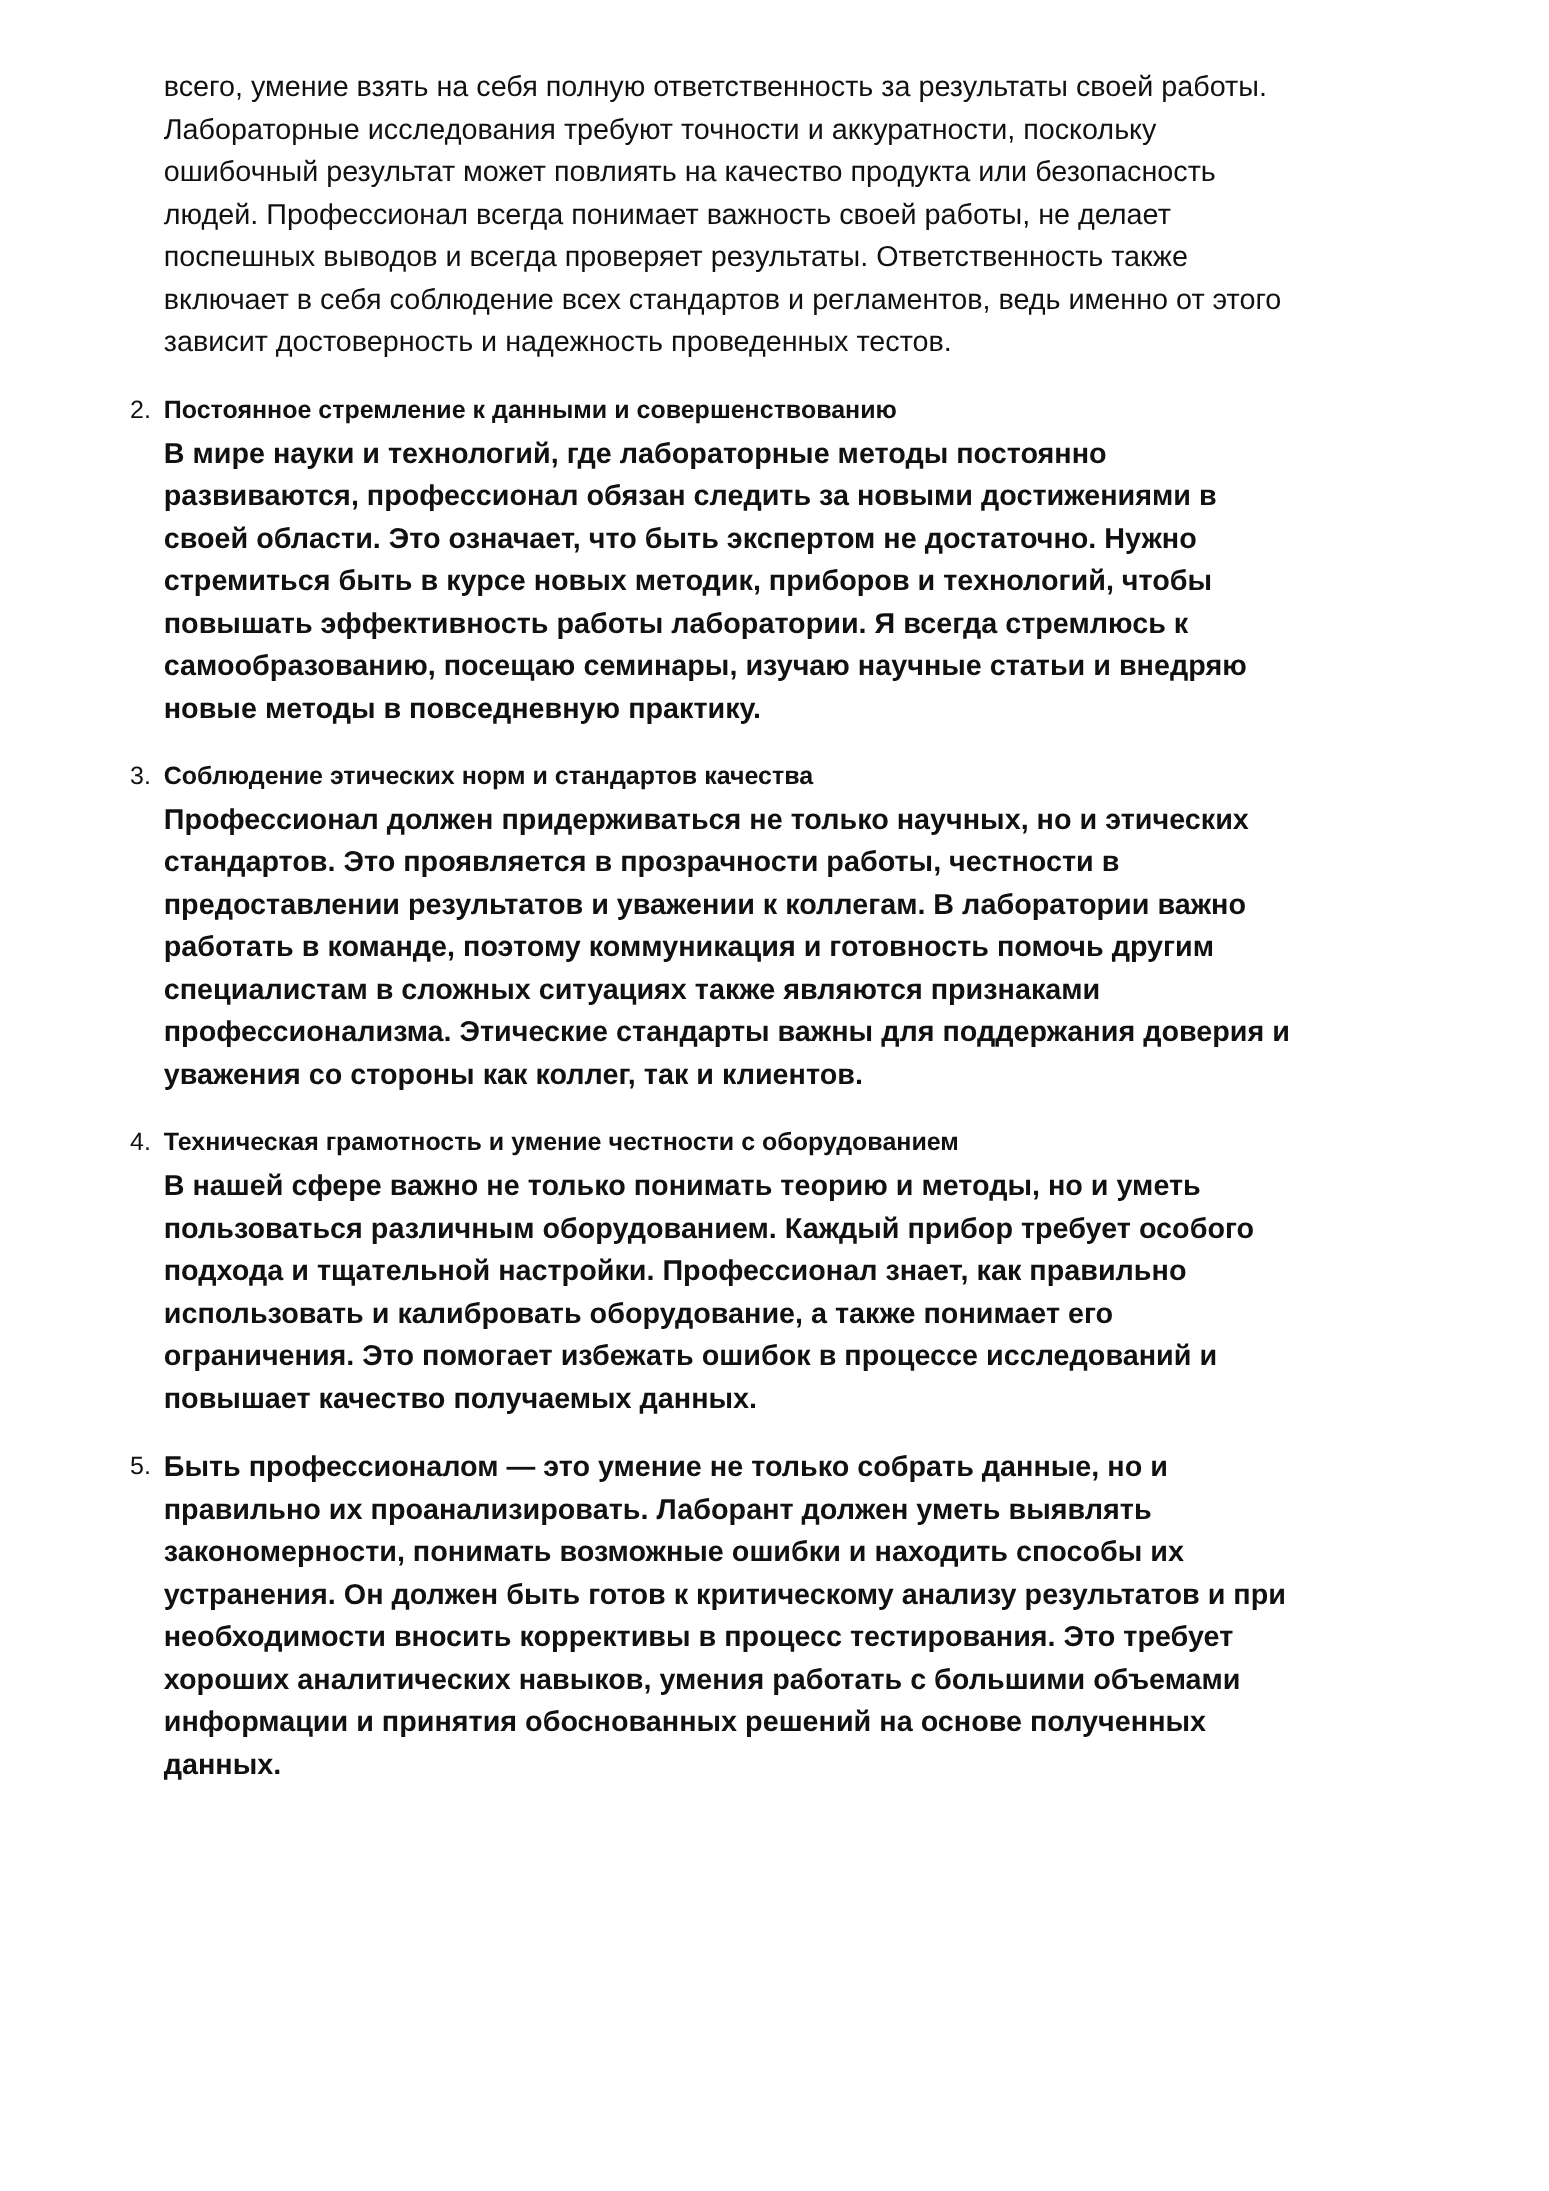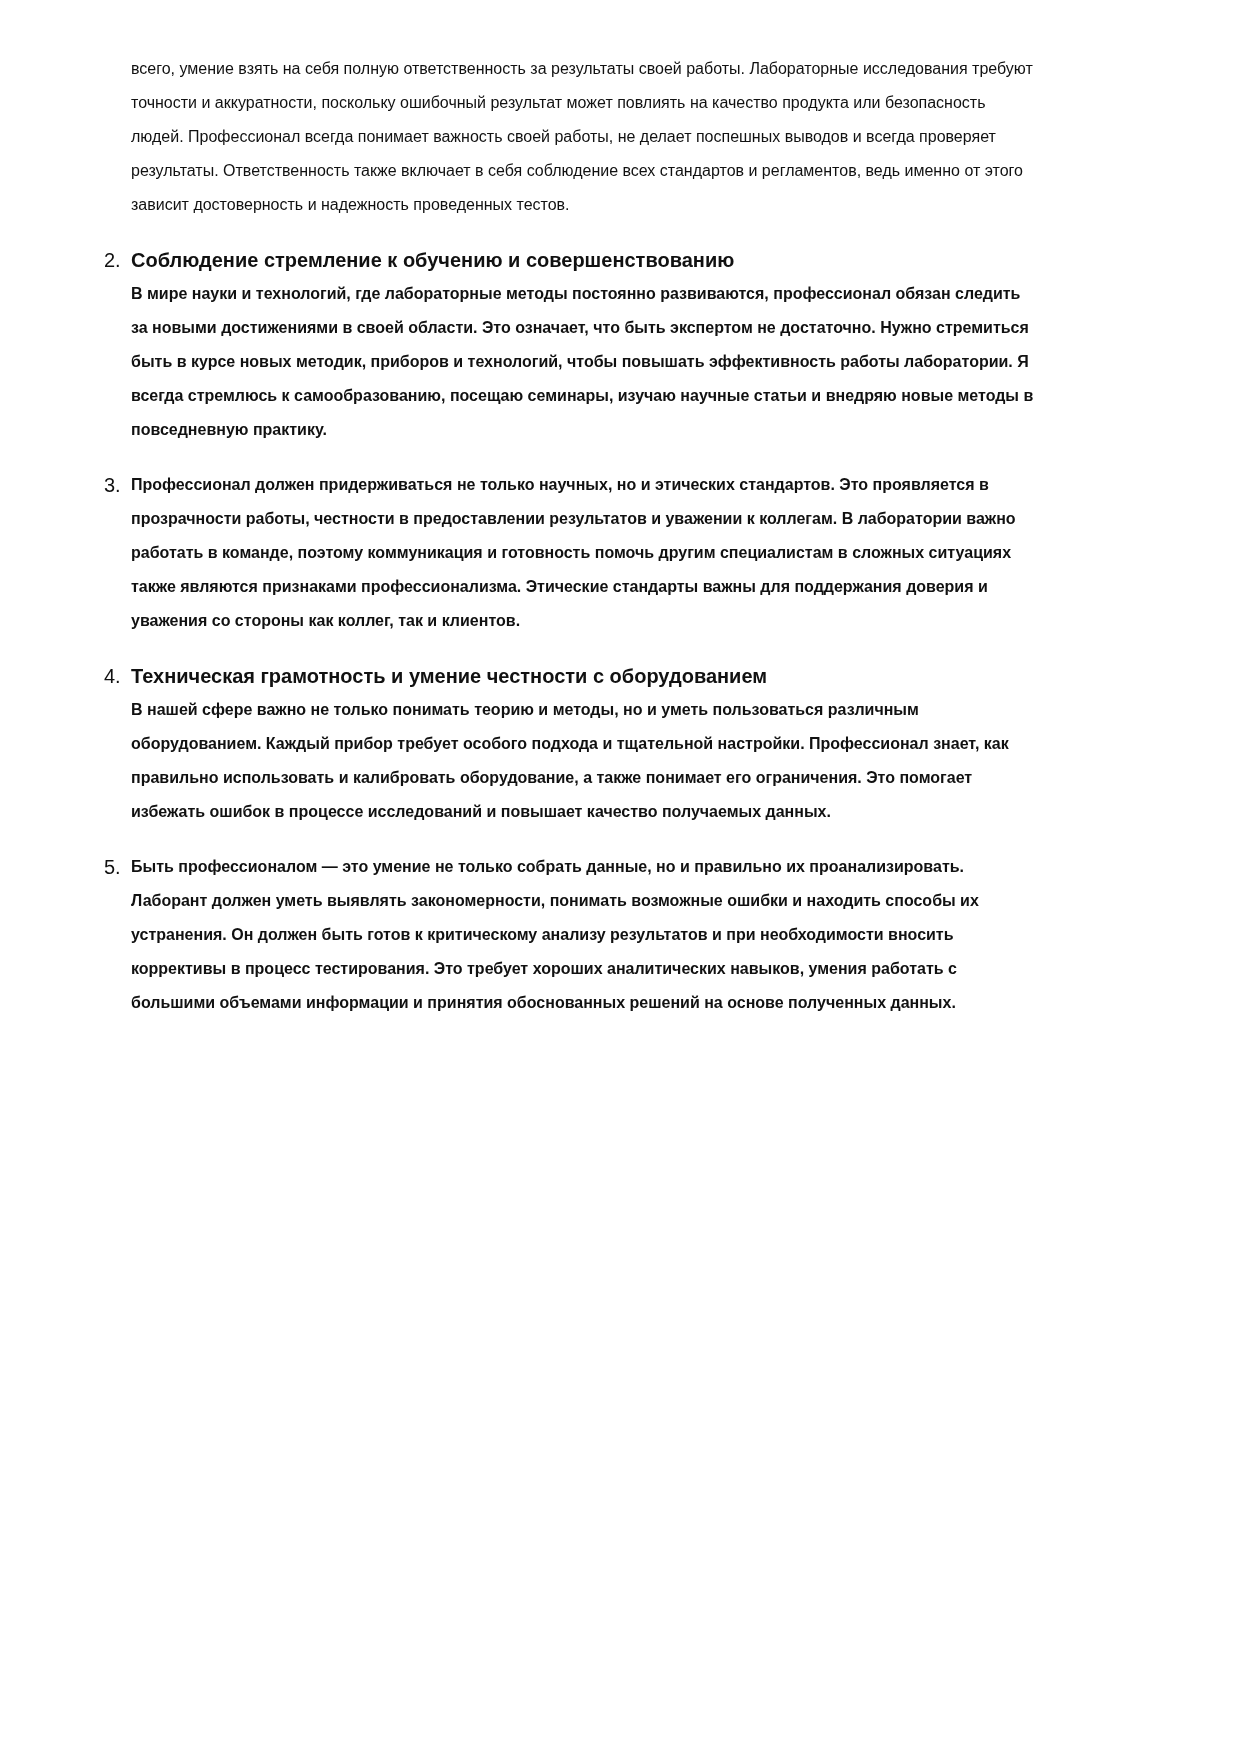--- a/index.html
+++ b/index.html
@@ -12,21 +12,21 @@
     font-family: "Liberation Sans", "DejaVu Sans", sans-serif;
     color: #111111;
   }
   .page {
     width: 1239px;
     min-height: 1753px;
     background: #ffffff;
     padding: 52px 198px 60px 131px;
   }
   .body-text {
-    font-size: 16px;
+    font-size: 23px;
     line-height: 34px;
     margin: 0;
     text-align: left;
   }
   .intro-paragraph {
     margin: 0;
   }
   .list {
     margin: 0;
     padding: 0;
@@ -58,28 +58,29 @@
 
 <div class="page">
 
   <p class="body-text intro-paragraph">всего, умение взять на себя полную ответственность за результаты своей работы. Лабораторные исследования требуют точности и аккуратности, поскольку ошибочный результат может повлиять на качество продукта или безопасность людей. Профессионал всегда понимает важность своей работы, не делает поспешных выводов и всегда проверяет результаты. Ответственность также включает в себя соблюдение всех стандартов и регламентов, ведь именно от этого зависит достоверность и надежность проведенных тестов.</p>
 
   <div class="list">
 
     <div class="item">
       <div class="item-heading">
         <span class="item-number">2.</span>
-        <span class="item-title">Соблюдение стремление к обучению и совершенствованию</span>
+        <span class="item-title">Постоянное стремление к данными и совершенствованию</span>
       </div>
       <p class="body-text item-body">В мире науки и технологий, где лабораторные методы постоянно развиваются, профессионал обязан следить за новыми достижениями в своей области. Это означает, что быть экспертом не достаточно. Нужно стремиться быть в курсе новых методик, приборов и технологий, чтобы повышать эффективность работы лаборатории. Я всегда стремлюсь к самообразованию, посещаю семинары, изучаю научные статьи и внедряю новые методы в повседневную практику.</p>
     </div>
 
     <div class="item">
       <div class="item-heading">
         <span class="item-number">3.</span>
+        <span class="item-title">Соблюдение этических норм и стандартов качества</span>
       </div>
       <p class="body-text item-body">Профессионал должен придерживаться не только научных, но и этических стандартов. Это проявляется в прозрачности работы, честности в предоставлении результатов и уважении к коллегам. В лаборатории важно работать в команде, поэтому коммуникация и готовность помочь другим специалистам в сложных ситуациях также являются признаками профессионализма. Этические стандарты важны для поддержания доверия и уважения со стороны как коллег, так и клиентов.</p>
     </div>
 
     <div class="item">
       <div class="item-heading">
         <span class="item-number">4.</span>
         <span class="item-title">Техническая грамотность и умение честности с оборудованием</span>
       </div>
       <p class="body-text item-body">В нашей сфере важно не только понимать теорию и методы, но и уметь пользоваться различным оборудованием. Каждый прибор требует особого подхода и тщательной настройки. Профессионал знает, как правильно использовать и калибровать оборудование, а также понимает его ограничения. Это помогает избежать ошибок в процессе исследований и повышает качество получаемых данных.</p>

